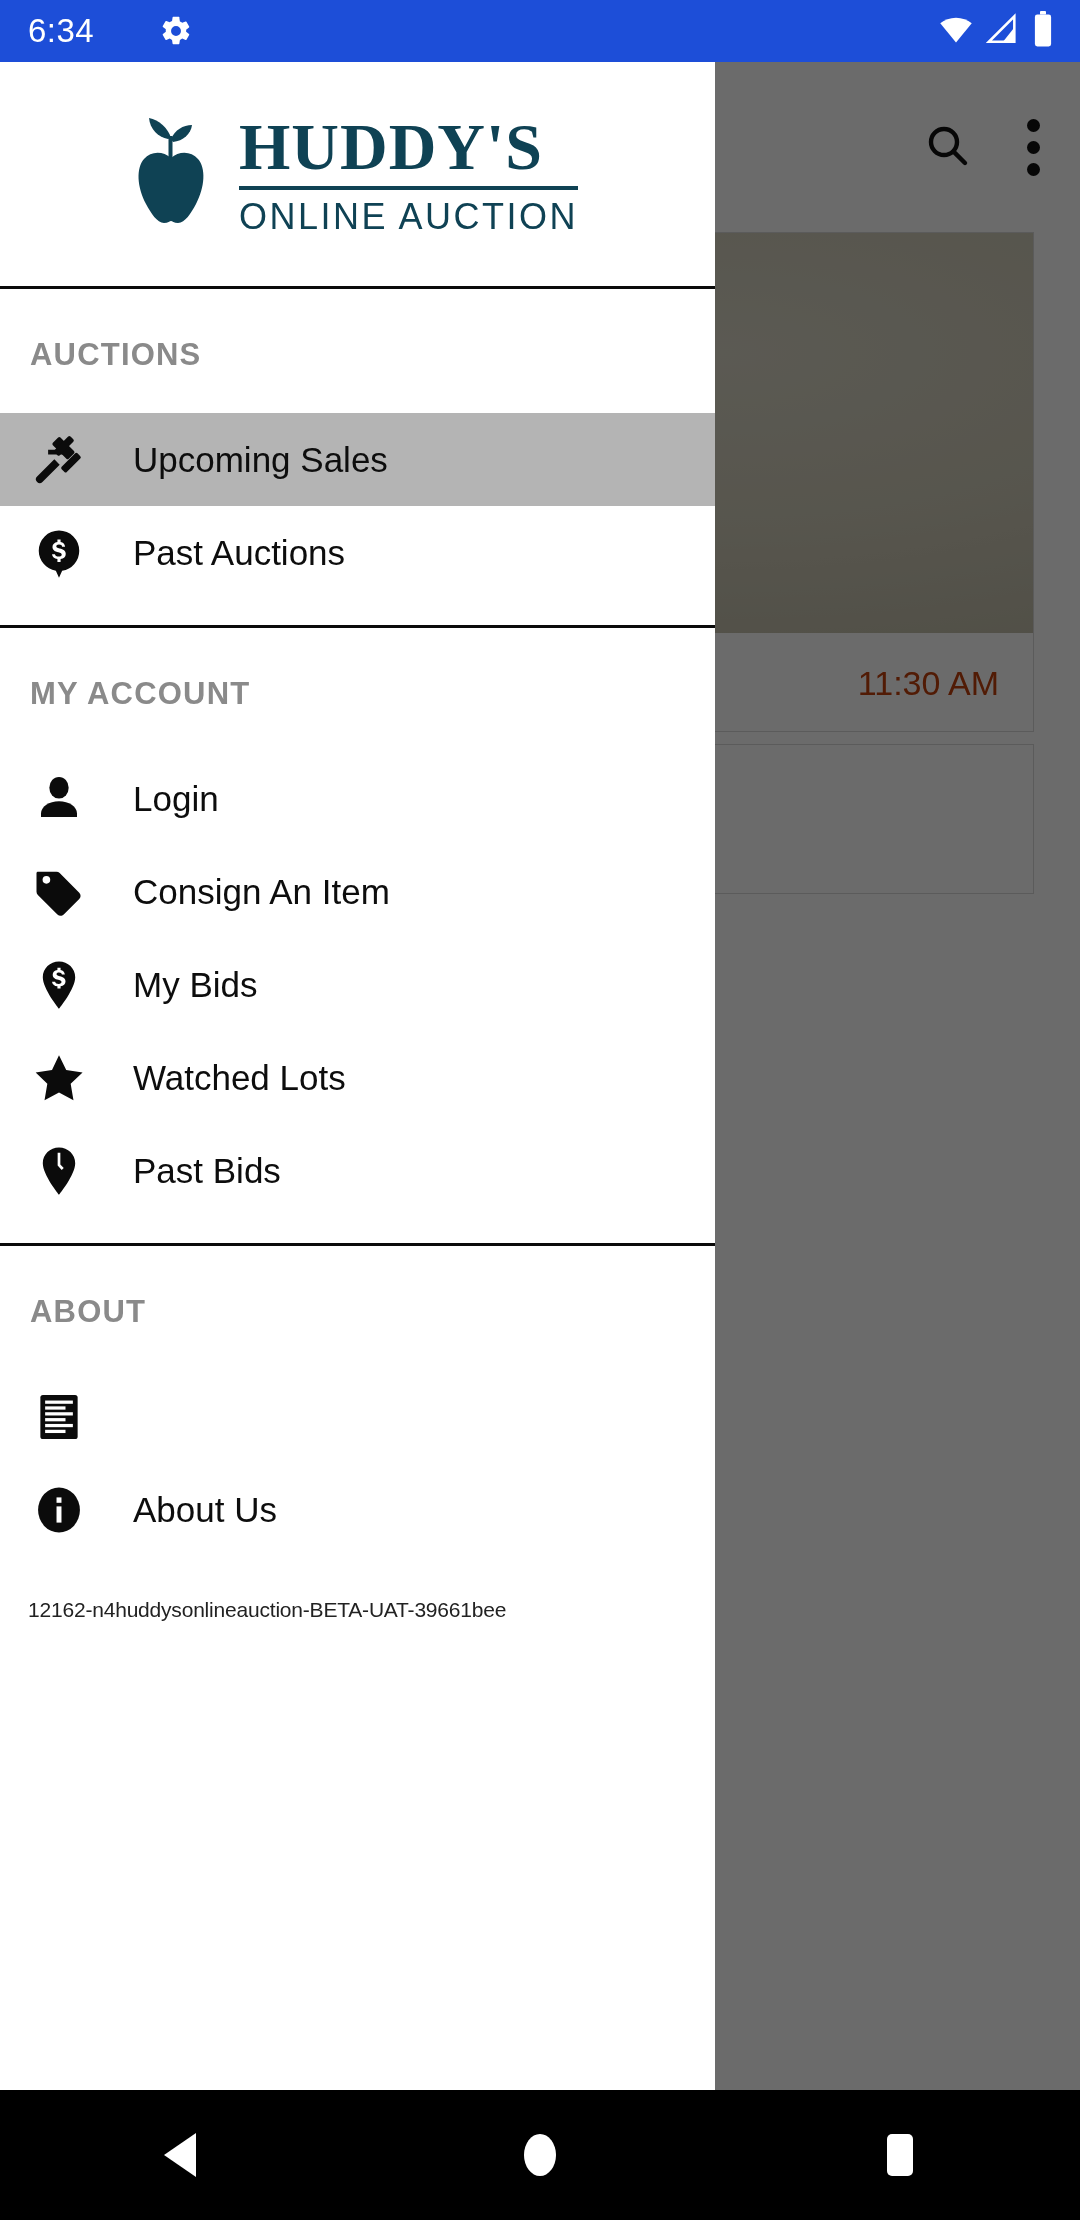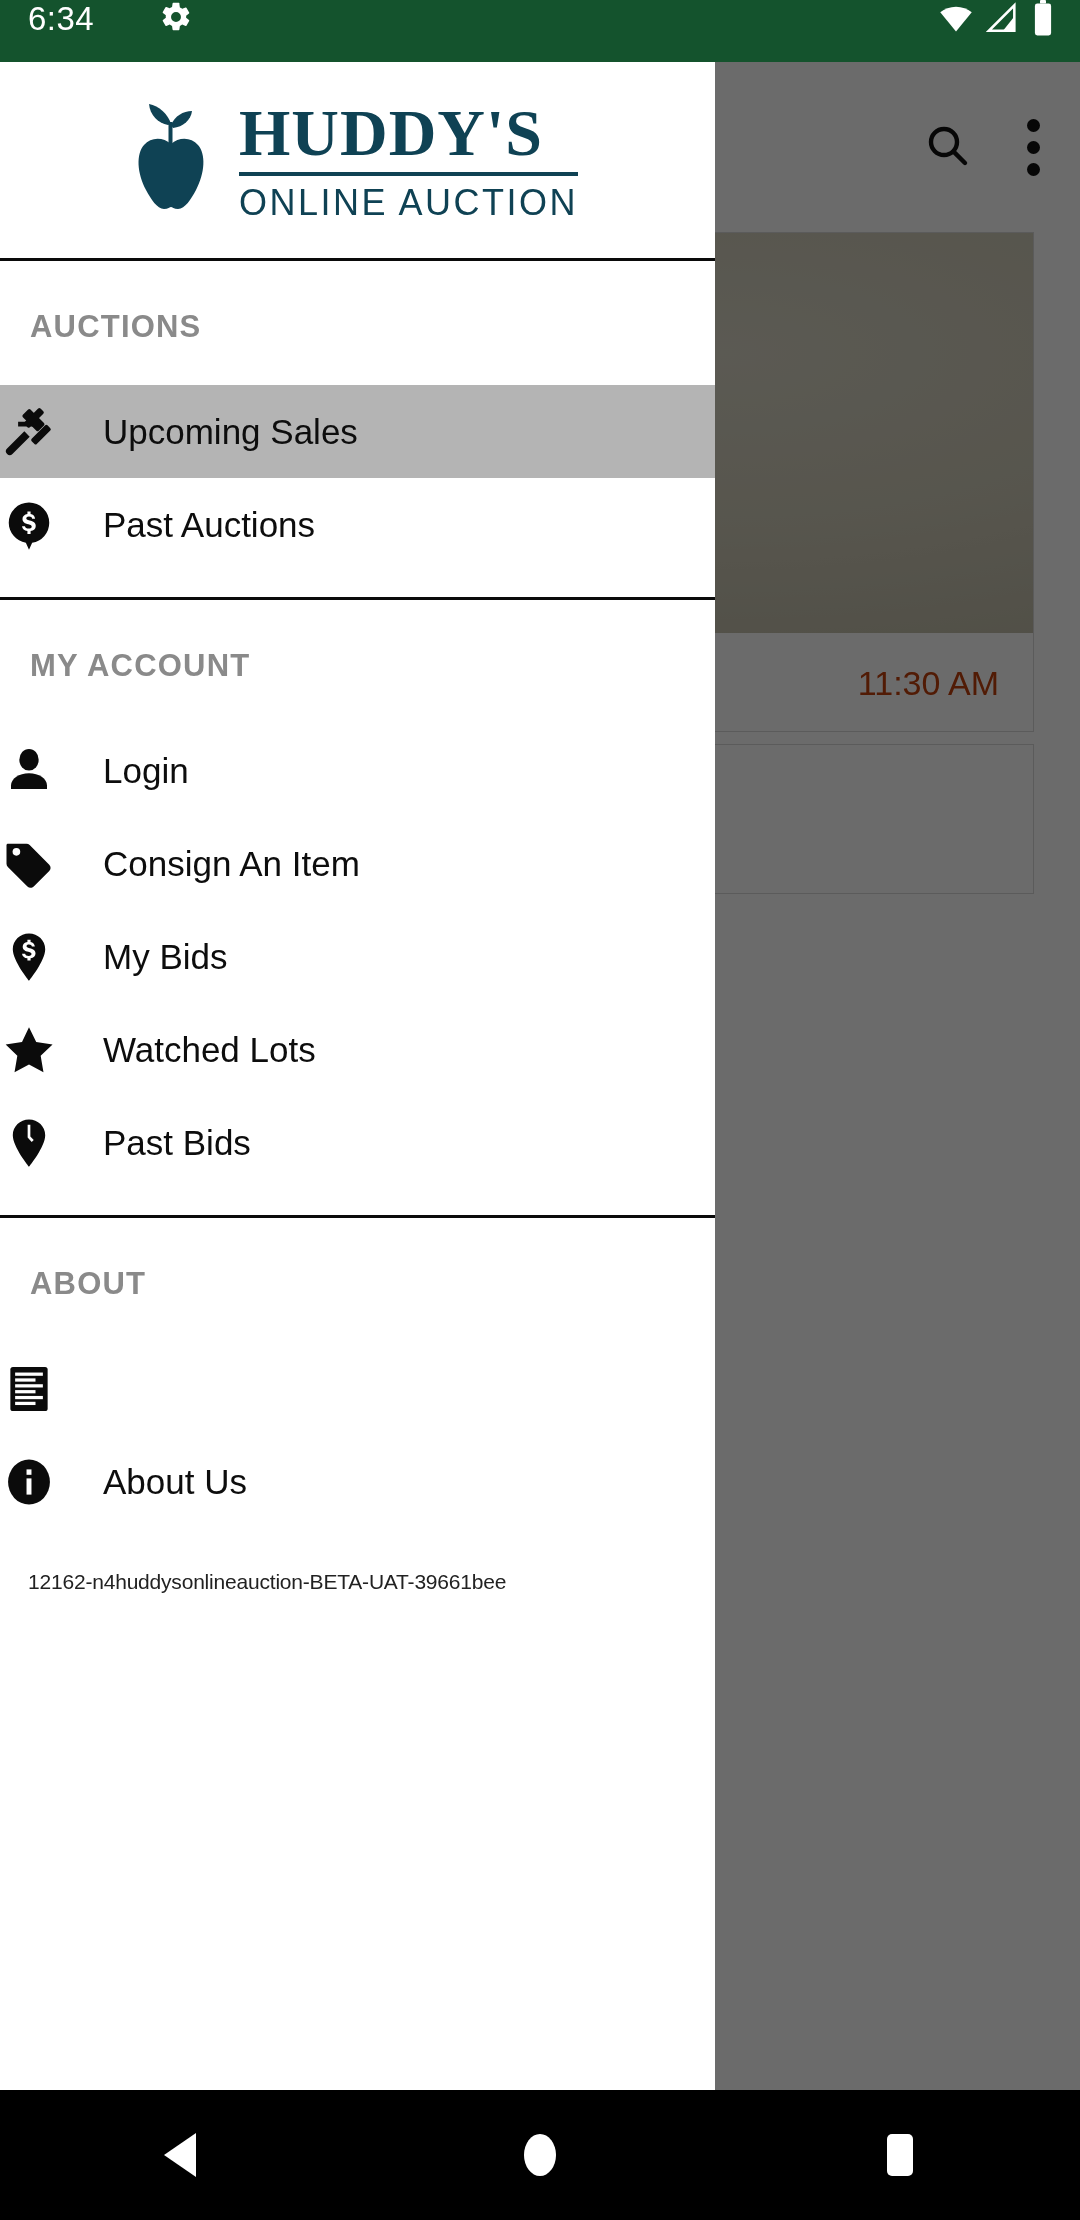--- a/index.html
+++ b/index.html
@@ -7,22 +7,22 @@
   body {
     font-family:"Liberation Sans", sans-serif;
     background:#000;
     overflow:hidden;
     position:relative;
   }
 
   
   #status-bar{
     position:absolute; top:0; left:0; width:1080px; height:62px;
-    background:#14532d;
-    display:flex; align-items:flex-start; z-index:40;gap:39px;
+    background:#1d4ed8;
+    display:flex; align-items:center; z-index:40;gap:39px;
   }
   #status-time{
     color:#ffffff; font-size:33px; margin-left:28px; letter-spacing:.5px;
     font-family:"Liberation Sans", sans-serif;
   }
   #status-gear{ margin-left:26px; display:flex; align-items:center; }
   #status-right{ margin-left:auto; margin-right:26px; display:flex; align-items:center; gap:12px; }
 
   
   #app-behind{
@@ -80,21 +80,21 @@
     position:absolute; top:62px; left:0; width:1080px; height:2028px;
     background:rgba(0,0,0,0.58); z-index:10;
   }
 
   
   #drawer{
     position:absolute; top:62px; left:0; width:715px; height:2028px;
     background:#ffffff; z-index:20; overflow:hidden;
   }
   #drawer-header{
-    height:196px; display:flex; align-items:center; justify-content:center;
+    height:224px; display:flex; align-items:center; justify-content:center;
     background:#fff;
   }
   .logo-wrap{ display:flex; align-items:center; gap:22px; transform:translateX(-6px); }
   .logo-text{ display:flex; flex-direction:column; }
   .logo-main{
     font-family:"Liberation Serif", serif; font-size:66px; font-weight:700;
     color:#0f4254; letter-spacing:1px; line-height:1; padding-bottom:6px;
     border-bottom:4px solid #0f4254;
   }
   .logo-sub{
@@ -104,21 +104,21 @@
 
   .section-divider{ height:3px; background:#0a0a0a; width:100%; }
 
   .section-title{
     font-size:31px; color:#8a8a8a; letter-spacing:1.2px;
     padding:48px 0 40px 30px;
     font-weight:bold;
   }
   .drawer-item{
     height:93px; display:flex; align-items:center;
-    cursor:pointer; background:#fff;
+    padding-left:30px; cursor:pointer; background:#fff;
   }
   .drawer-item.selected{ background:#b4b4b4; }
   .drawer-item .ic{
     width:58px; min-width:58px; display:flex; align-items:center; justify-content:center;
   }
   .drawer-item .lbl{
     font-size:35px; color:#0d0d0d; margin-left:45px; white-space:nowrap;
   }
   .gap-md{ height:26px; }
 

